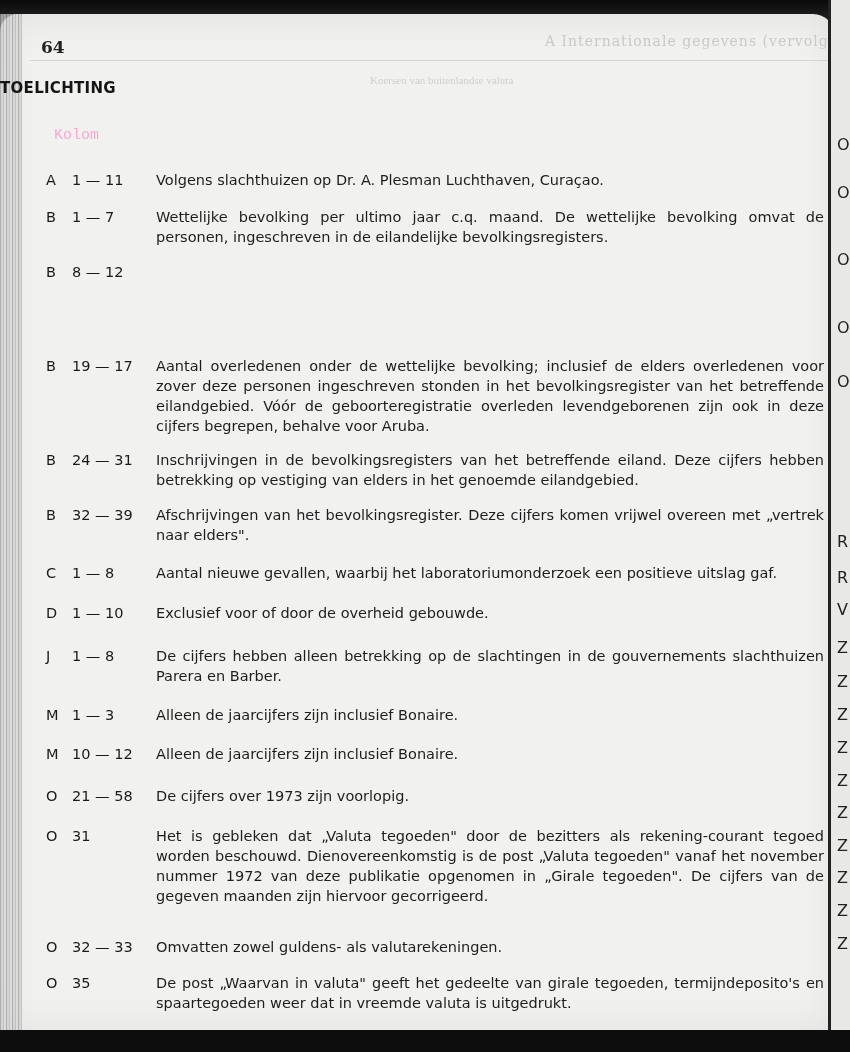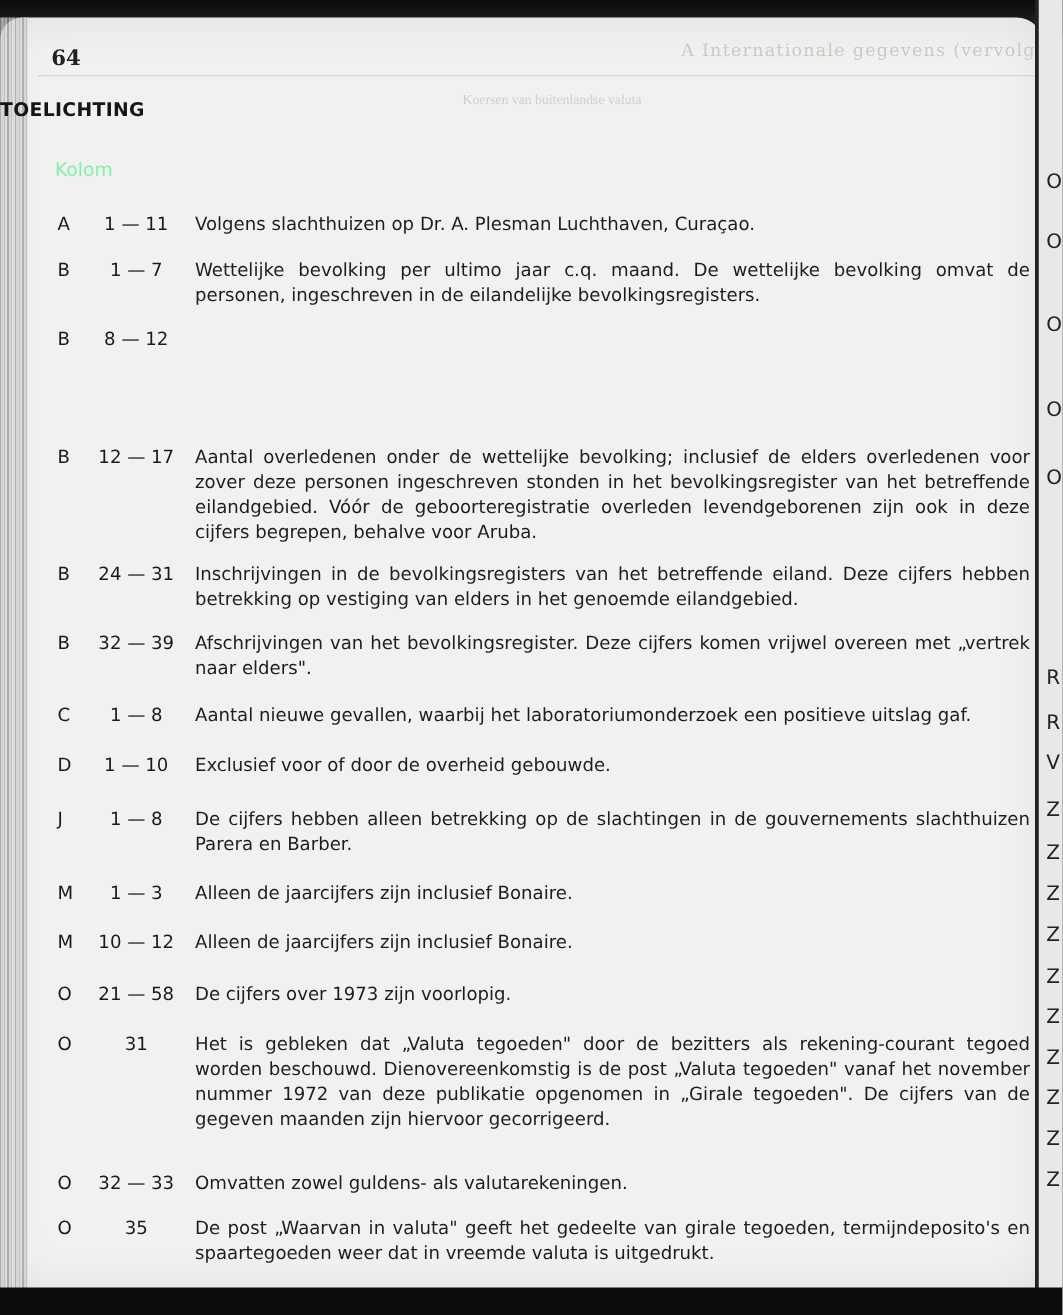--- a/index.html
+++ b/index.html
@@ -49,27 +49,27 @@
   }
   .page-number {
     position: absolute; left: 41px; top: 37px;
     font-family: "DejaVu Serif", serif; font-size: 17px; font-weight: bold; color: #222;
   }
   .page-title {
     position: absolute; left: 0; width: 850px; top: 79px; 
     font-size: 15px; font-weight: bold; letter-spacing: 0.3px; color: #151515;
   }
   .kolom-header {
-    position: absolute; left: 44px; top: 127px; font-size: 15px; color: #86efac;
+    position: absolute; left: 54px; top: 127px; font-size: 15px; color: #f9a8d4; font-family: Liberation Mono, monospace;
   }
   .note {
     position: absolute; left: 0; width: 820px; font-size: 14.5px; line-height: 20px;
   }
   .note .table-letter { position: absolute; left: 46px; top: 0; width: 20px; }
-  .note .col-range { position: absolute; left: 72px; top: 0; width: 74px; text-align: center; white-space: nowrap; }
+  .note .col-range { position: absolute; left: 72px; top: 0; width: 74px; white-space: nowrap; }
   .note .note-text { position: absolute; left: 156px; top: 0; width: 668px; color: #1d1d1d; }
   .note .note-text p { margin: 0; text-align: justify; }
   .note .note-text p + p { margin-top: 4px; }
 </style>
 </head>
 <body>
 
 <div class="top-band"></div>
 <div class="page"></div>
 <div class="binding"></div>
@@ -98,21 +98,21 @@
       </div>
     </div>
     <div class="note" style="top: 262px;">
       <span class="table-letter">B</span>
       <span class="col-range">8 — 12</span>
       <div class="note-text">
       </div>
     </div>
     <div class="note" style="top: 356px;">
       <span class="table-letter">B</span>
-      <span class="col-range">12 — 17</span>
+      <span class="col-range">19 — 17</span>
       <div class="note-text">
         <p>Aantal overledenen onder de wettelijke bevolking; inclusief de elders overledenen voor zover deze personen ingeschreven stonden in het bevolkingsregister van het betreffende eilandgebied. Vóór de geboorteregistratie overleden levendgeborenen zijn ook in deze cijfers begrepen, behalve voor Aruba.</p>
       </div>
     </div>
     <div class="note" style="top: 450px;">
       <span class="table-letter">B</span>
       <span class="col-range">24 — 31</span>
       <div class="note-text">
         <p>Inschrijvingen in de bevolkingsregisters van het betreffende eiland. Deze cijfers hebben betrekking op vestiging van elders in het genoemde eilandgebied.</p>
       </div>

